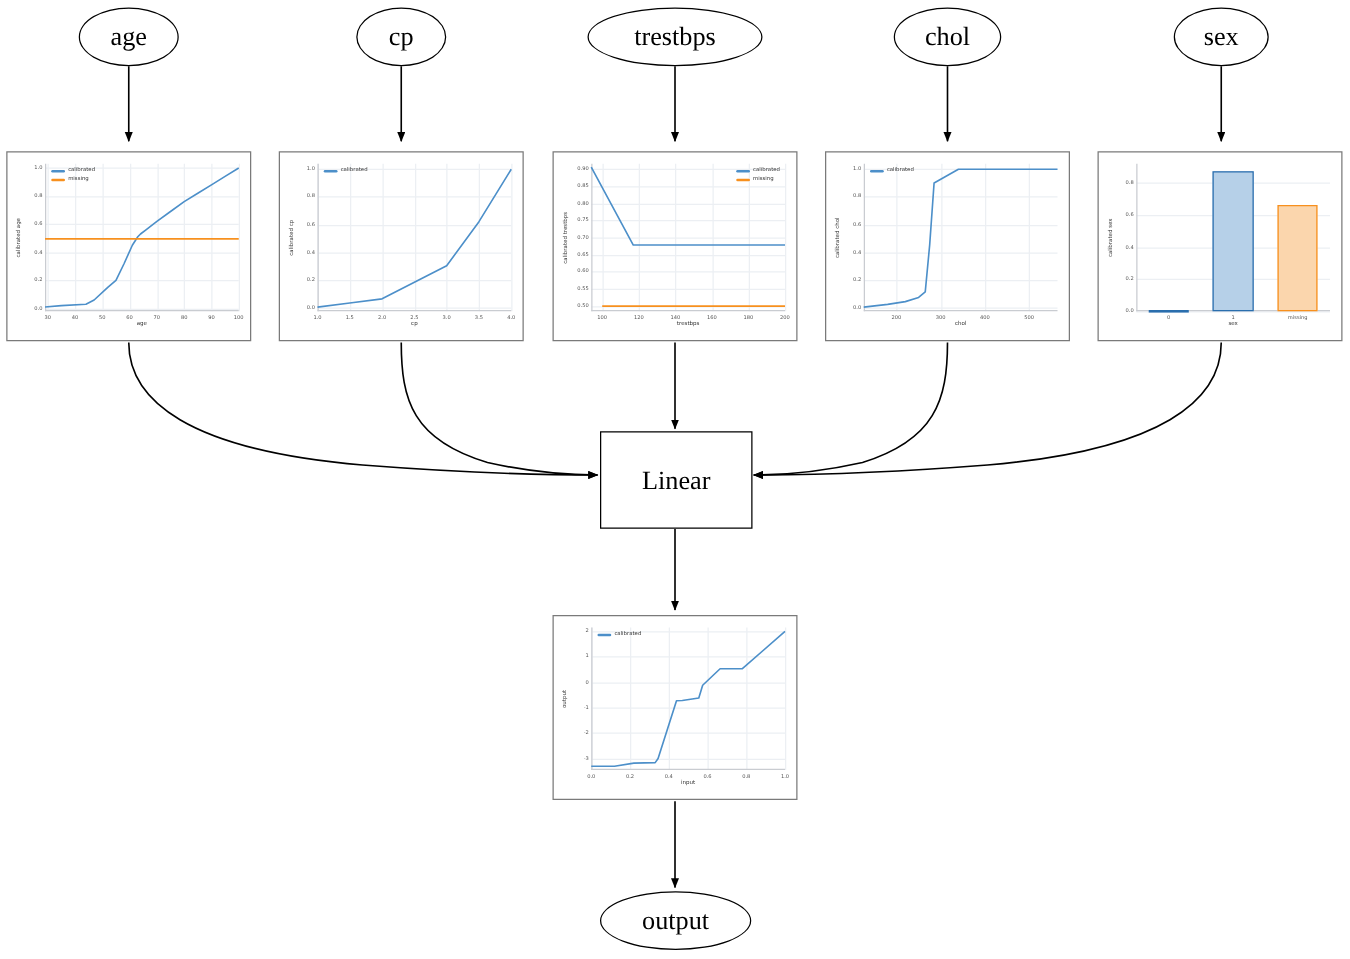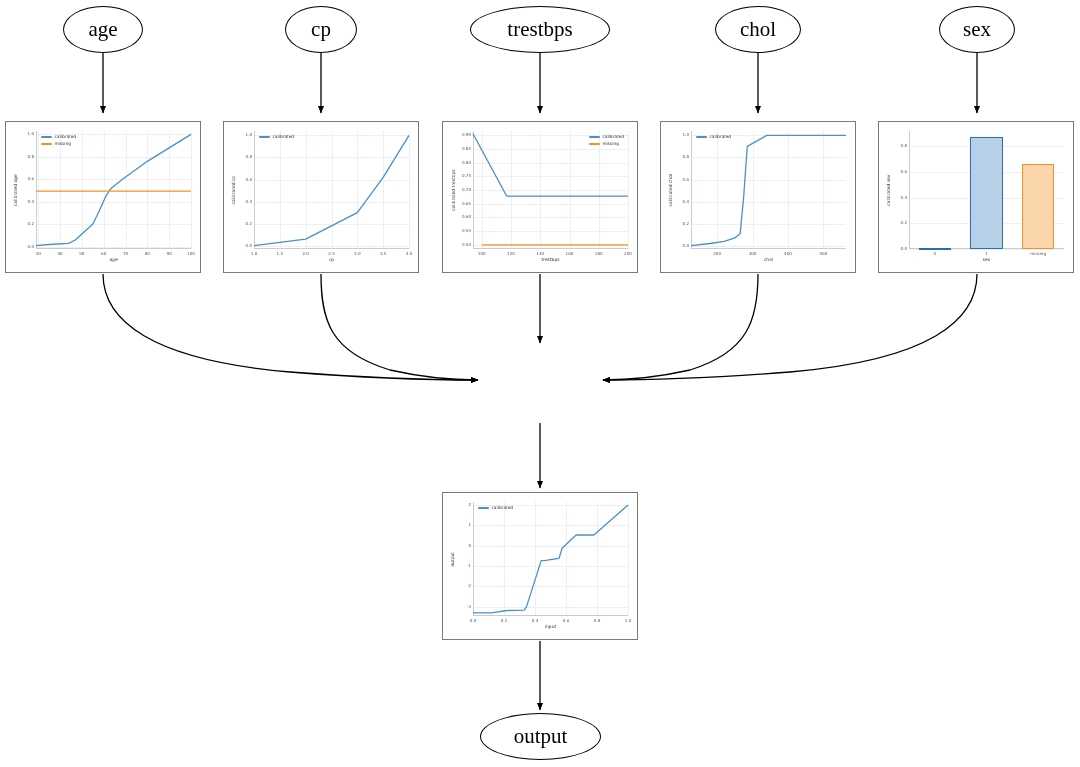--- a/index.html
+++ b/index.html
@@ -194,20 +194,23 @@
   <div class="ellipse-node" style="left:470px; top:6px; width:140px; height:47px;">
     <span>trestbps</span>
   </div>
   <div class="ellipse-node" style="left:715px; top:6px; width:86px; height:47px;">
     <span>chol</span>
   </div>
   <div class="ellipse-node" style="left:939px; top:6px; width:76px; height:47px;">
     <span>sex</span>
   </div>
 
+  <div class="box-node" style="left:480px; top:345px; width:122px; height:78px;">
+    <span>Linear</span>
+  </div>
 
   <div class="ellipse-node" style="left:480px; top:713px; width:121px; height:47px;">
     <span>output</span>
   </div>
 
   <div class="chart-frame" style="left:5px;  top:121px; width:196px; height:152px;">
       <div class="plot">
         <div class="axes" style="left: 26px; top: 5px; width: 155px; height: 118px;">
           <div class="grid-line h" style="top: 115.752px;"></div>
           <div class="ytick" style="top: 115.752px;">0.0</div>

